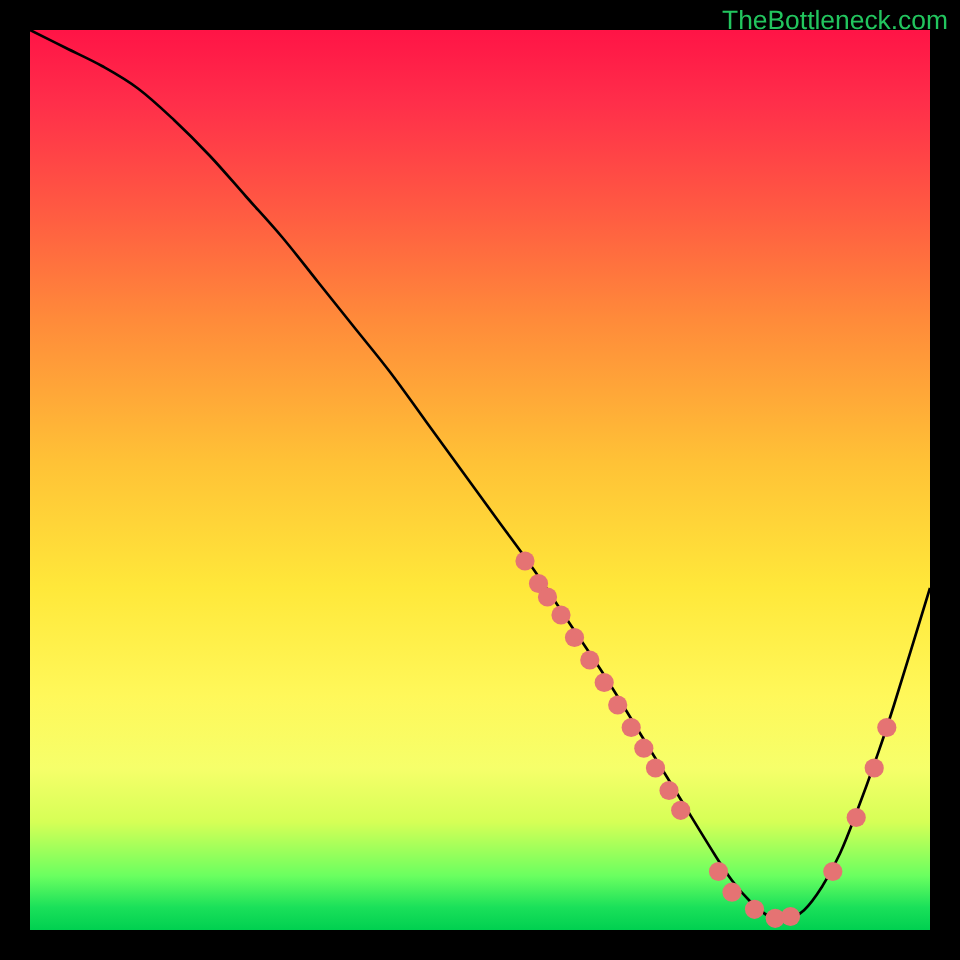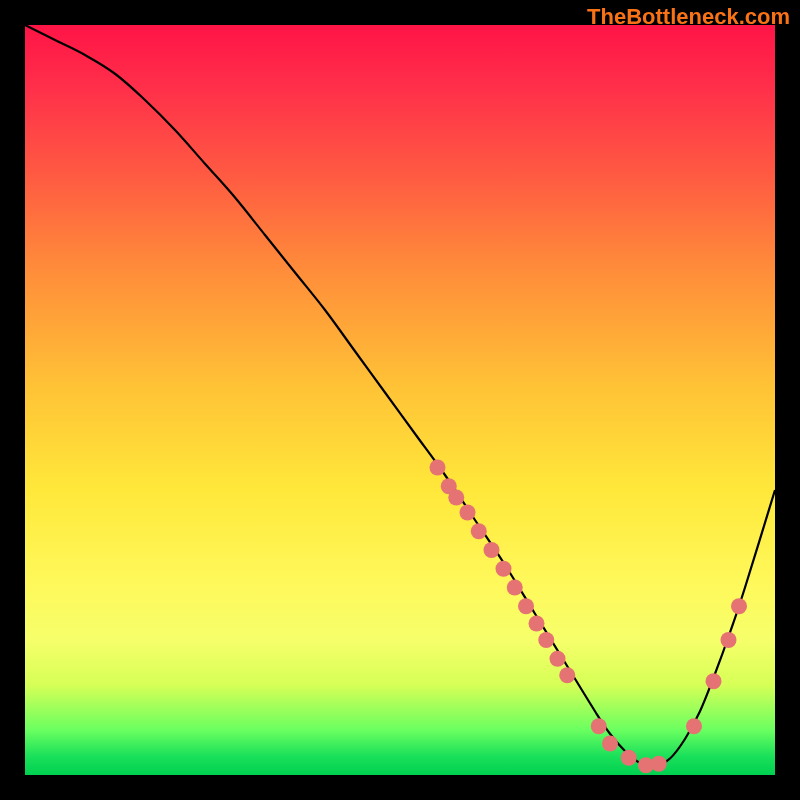--- a/index.html
+++ b/index.html
@@ -14,23 +14,23 @@
   .frame {
     position: relative;
     width: 800px;
     height: 800px;
     background: #000;
   }
   .watermark {
     position: absolute;
     top: 4px;
     right: 10px;
-    color: #f97316;
+    color: #22c55e;
     font-size: 22px;
-    font-weight: bold;
+    font-weight: normal;
     z-index: 10;
     user-select: none;
   }
   .plot-area {
     position: absolute;
     left: 25px;
     top: 25px;
     width: 750px;
     height: 750px;
     overflow: hidden;

